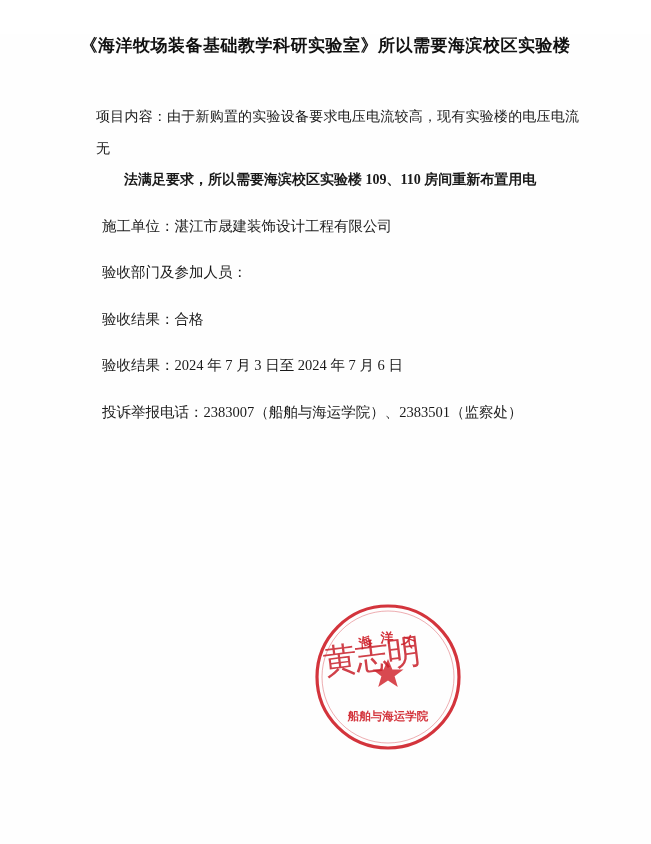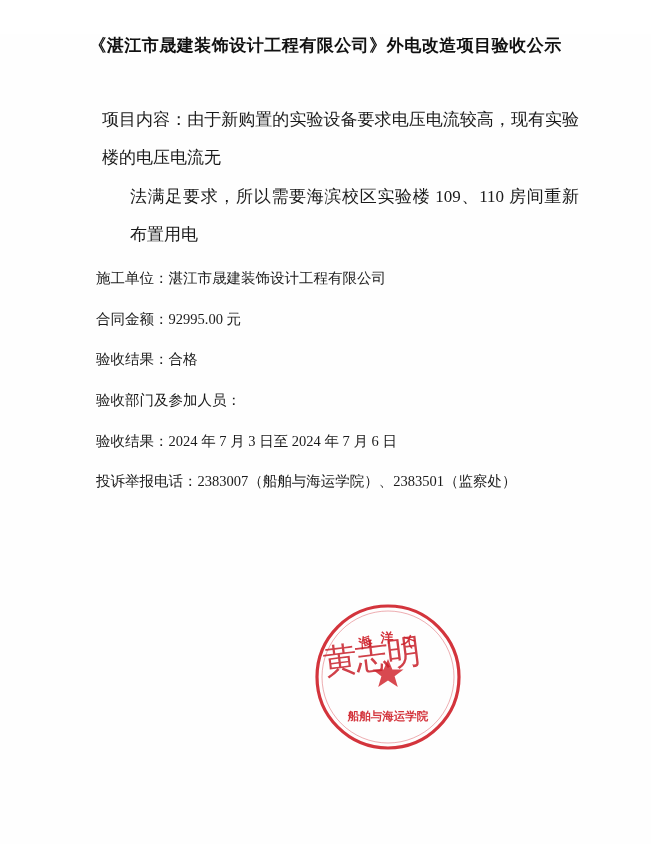--- a/index.html
+++ b/index.html
@@ -29,38 +29,39 @@
     margin-top: 34px;
     color: #111;
     font-family: "Liberation Serif", "DejaVu Serif", serif;
   }
   .body-block {
     margin-top: 44px;
     padding-left: 88px;
     padding-right: 72px;
   }
   .para {
-    font-size: 17px;
+    font-size: 14px;
     line-height: 2.25;
     color: #1a1a1a;
     text-align: justify;
-    margin: 0 0 2px 14px;
+    margin: 0 0 2px 8px;
   }
   .para .hang {
     display: block;
     padding-left: 0;
   }
   .para .hang2 {
     display: block;
     padding-left: 28px;
+    font-weight: bold;
   }
   .field-line {
     font-size: 14.5px;
     line-height: 2.25;
-    margin: 8px;
+    margin: 14px;
     color: #1a1a1a;
     white-space: nowrap;
   }
   .stamp-wrap {
     position: absolute;
     left: 313px;
     top: 568px;
     width: 150px;
     height: 150px;
   }
@@ -97,45 +98,42 @@
     letter-spacing: -2px;
     white-space: nowrap;
     pointer-events: none;
   }
 </style>
 </head>
 <body>
 
 <div class="page">
 
-  <div class="doc-title">《湛江市晟建装饰设计工程有限公司》外电改造项目验收公示</div>
+  <div class="doc-title">《海洋牧场装备基础教学科研实验室》所以需要海滨校区实验楼</div>
 
   <div class="body-block">
 
     <div class="para">
       <span class="hang">项目内容：由于新购置的实验设备要求电压电流较高，现有实验楼的电压电流无</span>
       <span class="hang2">法满足要求，所以需要海滨校区实验楼 109、110 房间重新布置用电</span>
     </div>
 
     <div class="field-line">
       <span>施工单位：</span><span>湛江市晟建装饰设计工程有限公司</span>
     </div>
 
-    <div class="field-line">
-      <span>合同金额：</span><span>92995.00 元</span>
-    </div>
 
 
 
     <div class="field-line">
-      <span>验收结果：</span><span>合格</span>
+      <span>验收部门及参加人员：</span><span></span>
     </div>
 
     <div class="field-line">
-      <span>验收部门及参加人员：</span><span></span>
+      <span>验收结果：</span><span>合格</span>
     </div>
 
 
     <div class="field-line">
       <span>验收结果：</span><span>2024 年 7 月 3 日至 2024 年 7 月 6 日</span>
     </div>
 
     <div class="field-line">
       <span>投诉举报电话：</span><span>2383007（船舶与海运学院）、2383501（监察处）</span>
     </div>

